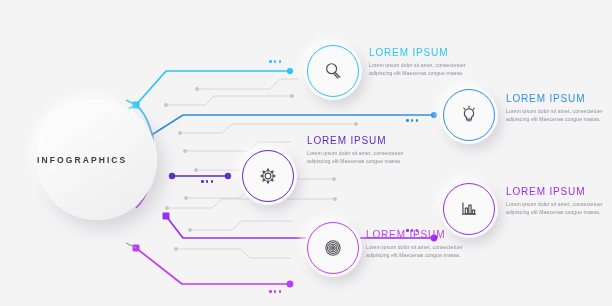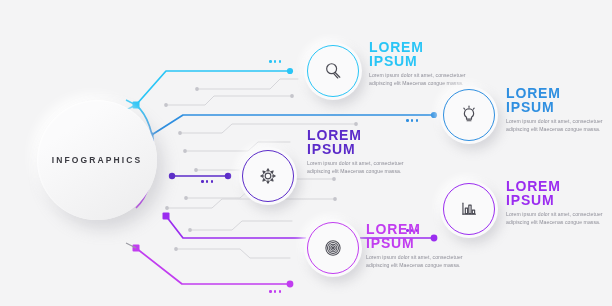--- a/index.html
+++ b/index.html
@@ -28,21 +28,21 @@
     top: 100px;
     width: 120px;
     height: 120px;
     border-radius: 50%;
     background: linear-gradient(145deg, #fbfbfc 25%, #ececed 100%);
     box-shadow: 7px 9px 16px rgba(150,150,160,0.30),
                 -5px -5px 12px rgba(255,255,255,0.95),
                 inset 1px 1px 2px rgba(255,255,255,0.8);
     display: flex;
     align-items: center;
-    justify-content: center;
+    justify-content: flex-start;
   }
   .hub-label {
     font-size: 8.5px;
     letter-spacing: 2.1px;
     color: #3b3b42;
     font-weight: 600;
     white-space: nowrap;
   }
 
   
@@ -73,24 +73,24 @@
     color: #4c4c55;
   }
   .node-icon svg { display: block; width: 100%; height: 100%; }
 
   
   .txt {
     position: absolute;
     width: 98px;
   }
   .txt-title {
-    font-size: 14px;
-    font-weight: 700;
+    font-size: 10px;
+    font-weight: 400;
     letter-spacing: 0.85px;
-    margin: 0 0 3px 0;
+    margin: 8px 0 3px 0;
     line-height: 1;
   }
   .txt-body {
     font-size: 5.1px;
     line-height: 1.62;
     color: #8d8d97;
     margin: 0;
     letter-spacing: 0.08px;
   }
 

